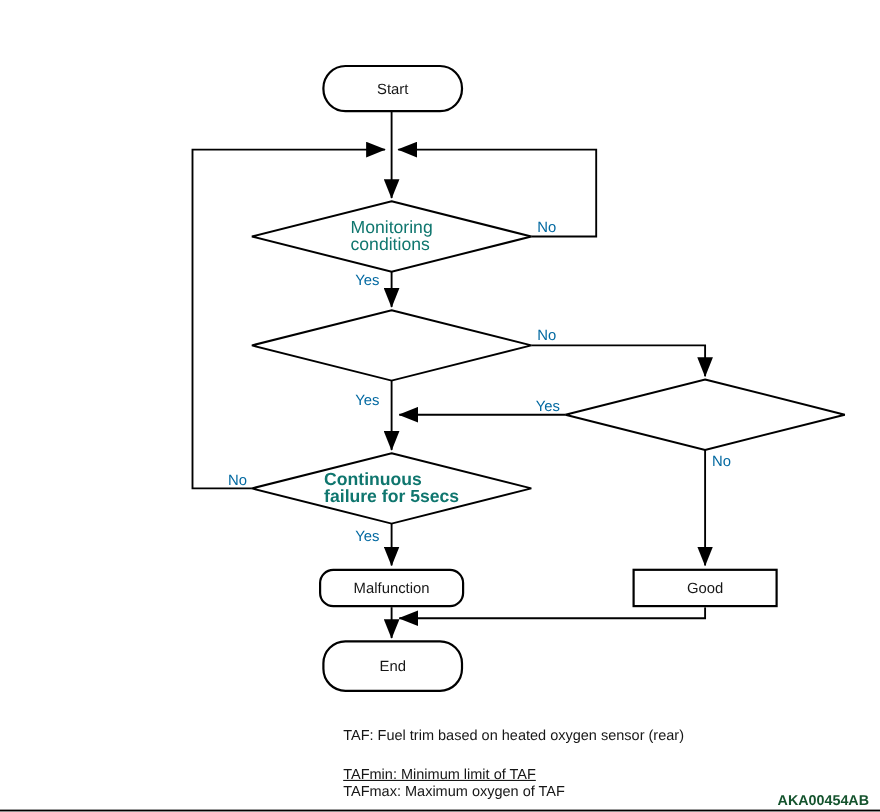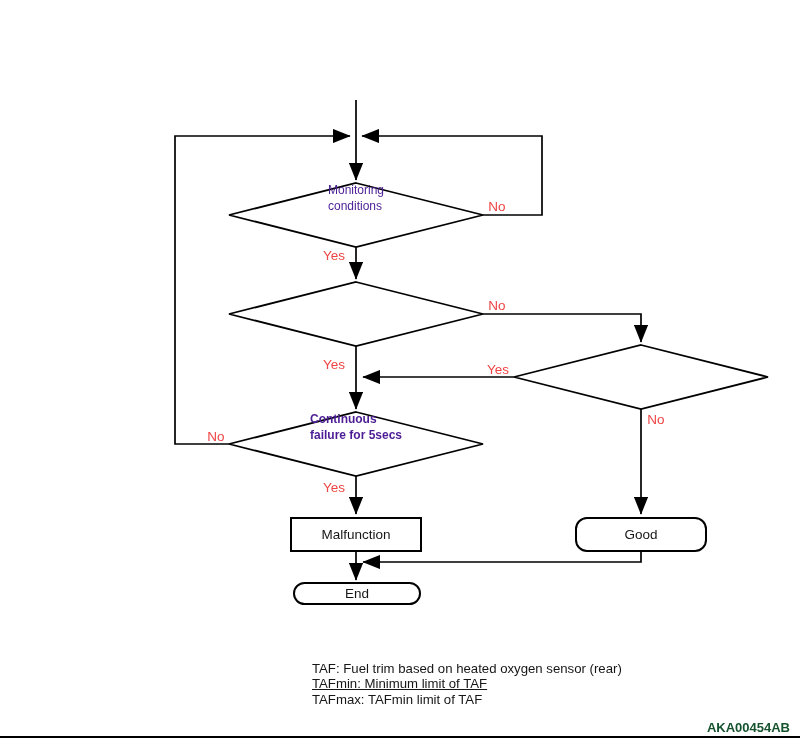--- a/index.html
+++ b/index.html
@@ -24,46 +24,47 @@
     line-height: 15.5px;
     color: #161616;
     box-sizing: border-box;
   }
   .terminator { border: 2px solid #000; border-radius: 21px; }
   .process    { border: 2px solid #000; }
 
   .diamond-label {
     position: absolute;
     display: flex;
+    align-items: center;
     justify-content: center;
-    font-size: 12px;
+    font-size: 16px;
     line-height: 15.5px;
-    color: #4c1d95;
+    color: #0f766e;
     pointer-events: none;
   }
   .ml { white-space: pre-line; text-align: left; }
 
   .edge-label {
     position: absolute;
     transform: translate(-50%, -50%);
     font-size: 13.5px;
-    color: #ef4444;
+    color: #0369a1;
     background: transparent;
     white-space: nowrap;
   }
 
   .legend {
     position: absolute;
     left: 312px;
     top: 661px;
     font-size: 13.2px;
     color: #161616;
   }
   .legend-line { white-space: nowrap; }
-  .legend-line.l1 { margin-bottom: 0; }
+  .legend-line.l1 { margin-bottom: 20px; }
   .legend-line.l2 { margin-bottom: 1px; text-decoration: underline; }
 
   .figure-code {
     position: absolute;
     right: 10px;
     top: 720px;
     font-size: 13px;
     font-weight: bold;
     color: #14532d;
     white-space: nowrap;
@@ -115,30 +116,33 @@
     </g>
 
     <g fill="#ffffff" stroke="#000" stroke-width="1.8">
       <polygon points="356,183 483,215 356,247 229,215"></polygon>
       <polygon points="356,282 483,314 356,346 229,314"></polygon>
       <polygon points="356,412 483,444 356,476 229,444"></polygon>
       <polygon points="641,345 768,377 641,409 514,377"></polygon>
     </g>
   </svg>
 
+  <div class="node terminator" style="left:293px; top:59px; width:128px; height:43px;">
+    <span>Start</span>
+  </div>
 
-  <div class="node process" style="left:290px; top:517px; width:132px; height:35px;">
+  <div class="node process" style="left:290px; top:517px; width:132px; height:35px;border-radius:13px;">
     <span>Malfunction</span>
   </div>
 
-  <div class="node process" style="left:575px; top:517px; width:132px; height:35px;border-radius:12px;">
+  <div class="node process" style="left:575px; top:517px; width:132px; height:35px;">
     <span>Good</span>
   </div>
 
-  <div class="node terminator" style="left:293px; top:582px; width:128px; height:23px;">
+  <div class="node terminator" style="left:293px; top:582px; width:128px; height:47px;">
     <span>End</span>
   </div>
 
   <div class="diamond-label" style="left:276px; top:183px; width:160px; height:64px;">
     <span class="ml">Monitoring
 conditions</span>
   </div>
 
 
   <div class="diamond-label" style="left:276px; top:412px; width:160px; height:64px;font-weight:bold;">
@@ -152,19 +156,19 @@
   <span class="edge-label" style="left:497px; top:305px;">No</span>
   <span class="edge-label" style="left:334px; top:364px;">Yes</span>
   <span class="edge-label" style="left:498px; top:369px;">Yes</span>
   <span class="edge-label" style="left:656px; top:419px;">No</span>
   <span class="edge-label" style="left:216px; top:436px;">No</span>
   <span class="edge-label" style="left:334px; top:487px;">Yes</span>
 
   <div class="legend">
     <div class="legend-line l1">TAF: Fuel trim based on heated oxygen sensor (rear)</div>
     <div class="legend-line l2">TAFmin: Minimum limit of TAF</div>
-    <div class="legend-line">TAFmax: TAFmin limit of TAF</div>
+    <div class="legend-line">TAFmax: Maximum oxygen of TAF</div>
   </div>
 
   <div class="figure-code">AKA00454AB</div>
 
   <div class="bottom-rule"></div>
 </div>
 
 </body></html>

